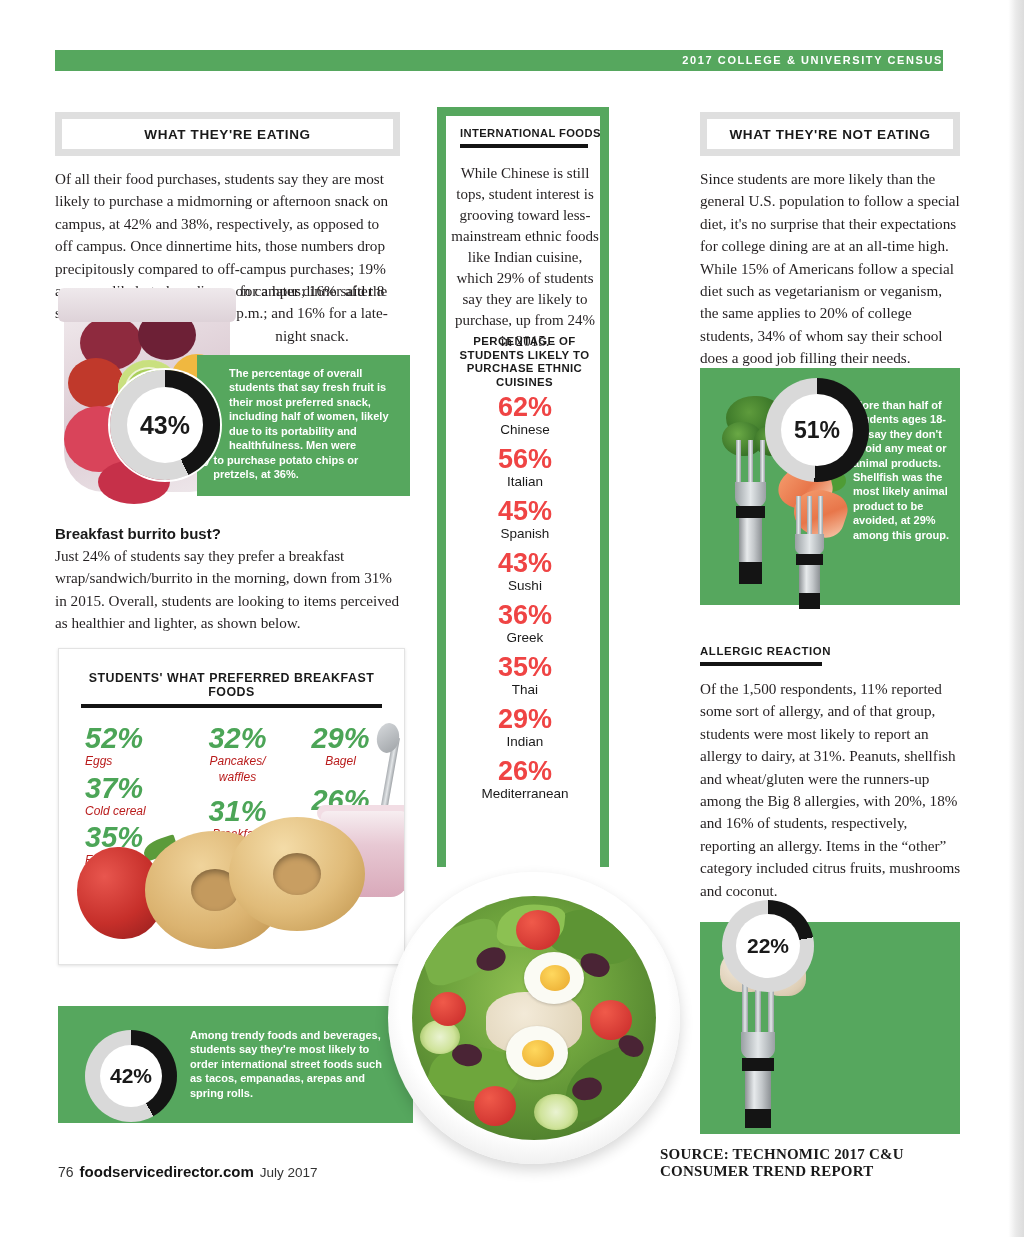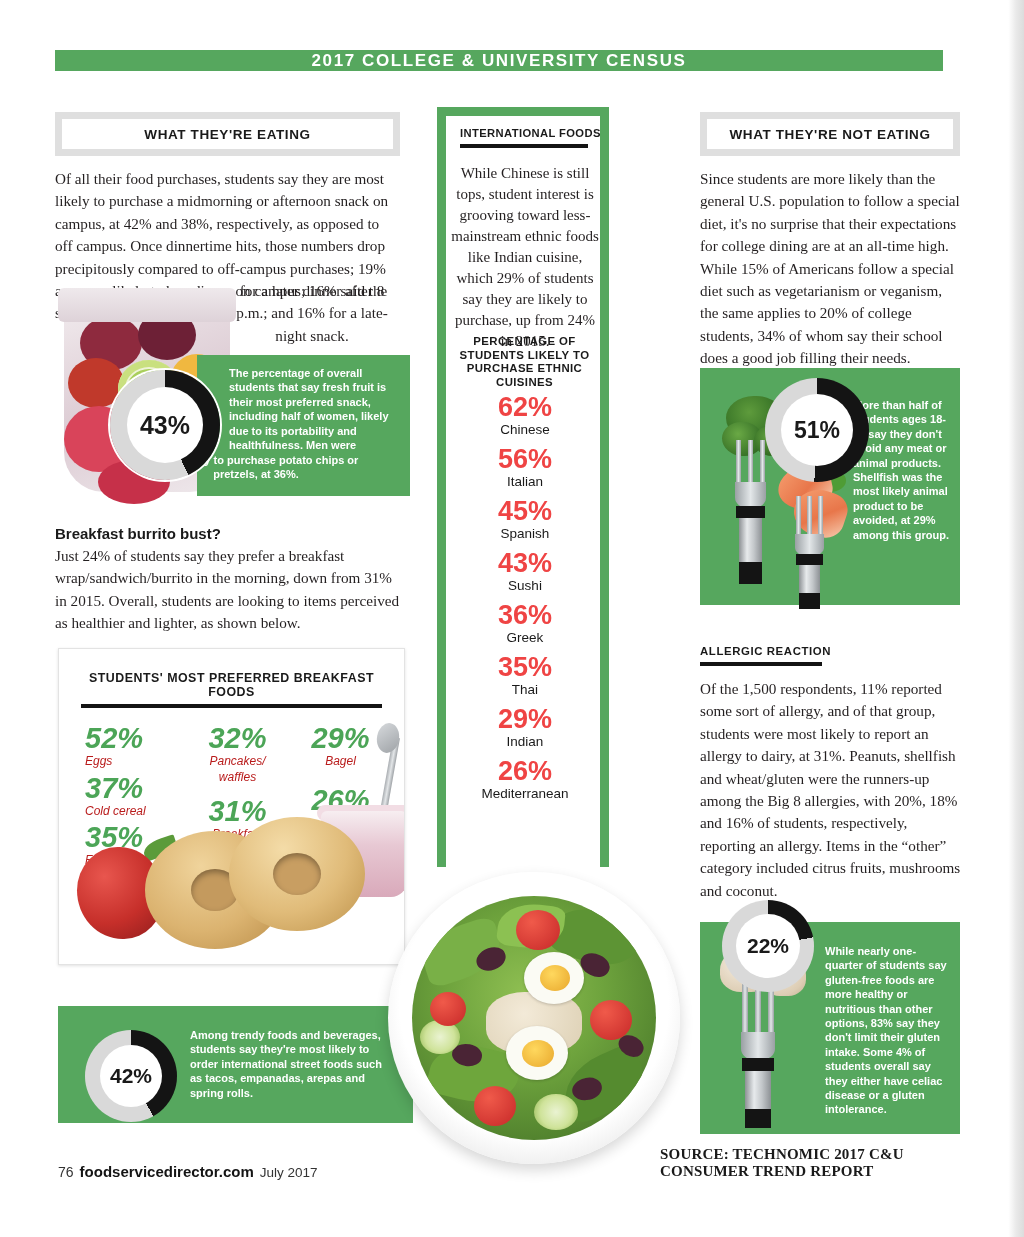--- a/index.html
+++ b/index.html
@@ -21,22 +21,22 @@
   }
 
   
   .banner{
     position:absolute;left:55px;top:50px;width:888px;height:21px;
     background:#56a75e;
   }
   .banner-text{
     color:#ffffff;
     font-family:"Liberation Sans",sans-serif;
-    font-weight:bold;font-size:17px;letter-spacing:1.6px;
-    text-align:center;line-height:21px;
+    font-weight:bold;font-size:11px;letter-spacing:1.6px;
+    text-align:right;line-height:21px;
     white-space:nowrap;
   }
 
   
   .chip{
     position:absolute;background:#dfdfdf;padding:7px;box-sizing:border-box;
   }
   .chip-inner{
     background:#ffffff;width:100%;height:100%;
     display:flex;align-items:center;justify-content:center;
@@ -359,21 +359,21 @@
       <span>43%</span>
     </div>
   </div>
 
   <div style="position:absolute;left:55px;top:525px;width:345px;">
     <p class="sub-head">Breakfast burrito bust?</p>
     <p class="body-text">Just 24% of students say they prefer a breakfast wrap/sandwich/burrito in the morning, down from 31% in 2015. Overall, students are looking to items perceived as healthier and lighter, as shown below.</p>
   </div>
 
   <div class="bk-panel">
-    <div class="bk-title">STUDENTS' MOST PREFERRED BREAKFAST FOODS</div>
+    <div class="bk-title">STUDENTS' WHAT PREFERRED BREAKFAST FOODS</div>
     <div class="bk-rule"></div>
     <div class="bk-cols">
       <div class="bk-col a">
         <div class="stat">
           <span class="num">52%</span>
           <span class="lab">Eggs</span>
         </div>
         <div class="stat">
           <span class="num">37%</span>
           <span class="lab">Cold cereal</span>
@@ -559,21 +559,20 @@
       <div class="parsley" style="left:18px;top:18px;width:34px;height:26px;background:#4f9c35;"></div>
       <div class="mush" style="left:42px;top:22px;width:44px;height:42px;"></div>
       <div class="tine" style="left:22px;top:52px;width:6px;height:50px;"></div>
       <div class="tine" style="left:35px;top:52px;width:6px;height:50px;"></div>
       <div class="tine" style="left:48px;top:52px;width:6px;height:50px;"></div>
       <div class="neck" style="left:21px;top:100px;width:34px;height:28px;border-radius:0 0 40% 40%;"></div>
       <div class="band" style="left:22px;top:126px;width:32px;height:13px;"></div>
       <div class="handle" style="left:25px;top:139px;width:26px;height:40px;"></div>
       <div class="band" style="left:25px;top:177px;width:26px;height:19px;"></div>
     </div>
-    <div class="callout-text" id="text-22">While nearly one-quarter of students say gluten-free foods are more healthy or nutritious than other options, 83% say they don't limit their gluten intake. Some 4% of students overall say they either have celiac disease or a gluten intolerance.</div>
   </div>
   <div class="donut" id="donut-22">
     <div class="hole">
       <span>22%</span>
     </div>
   </div>
 
   <div class="footer">
     <span class="pg">76</span>
     <span class="site">foodservicedirector.com</span>

